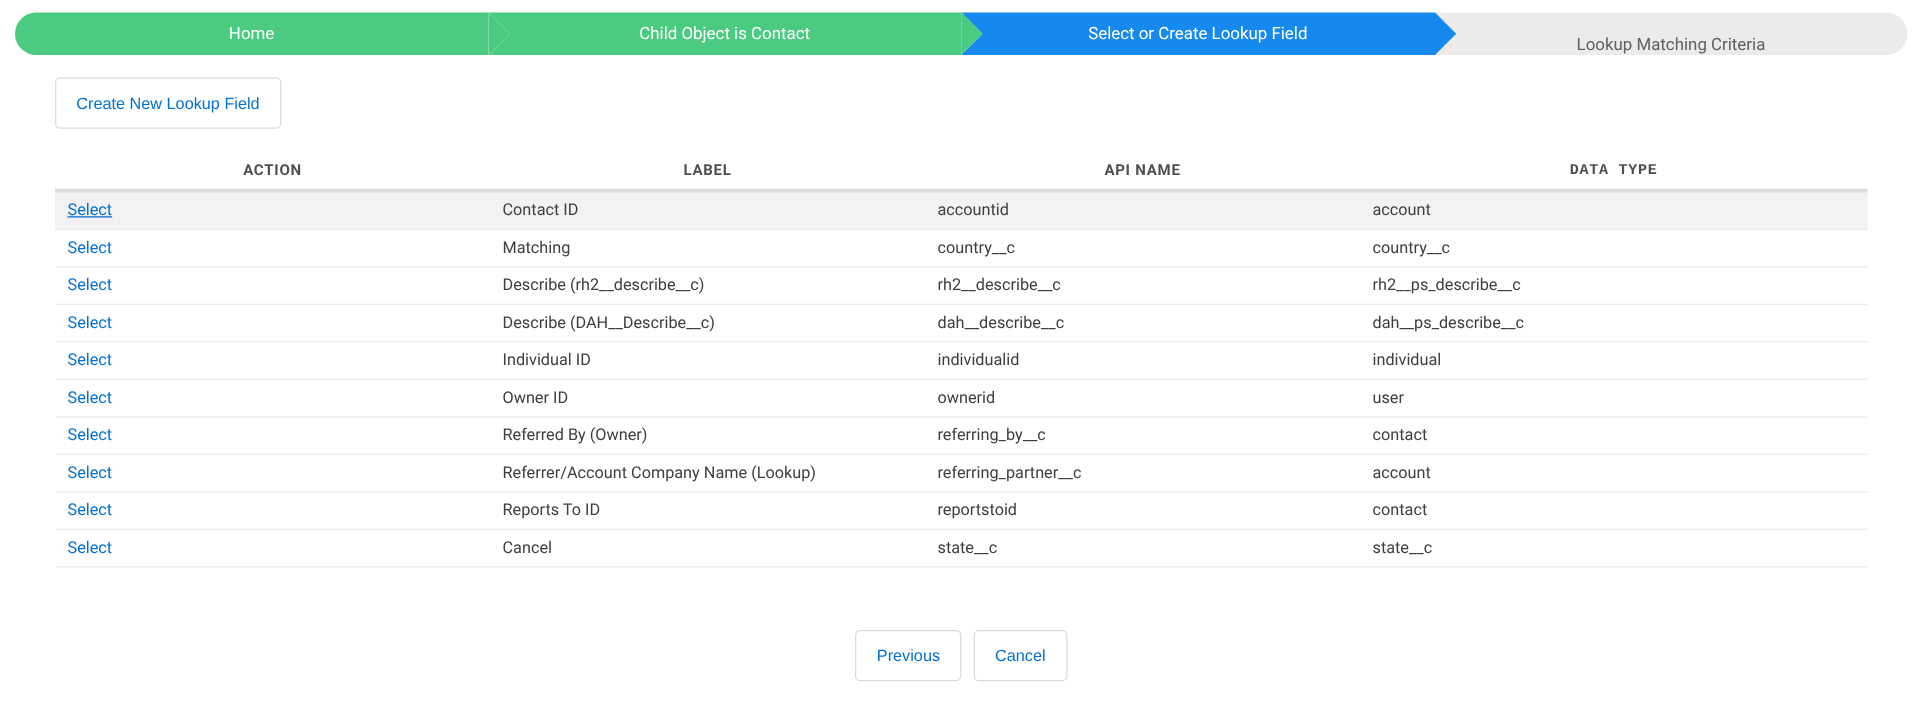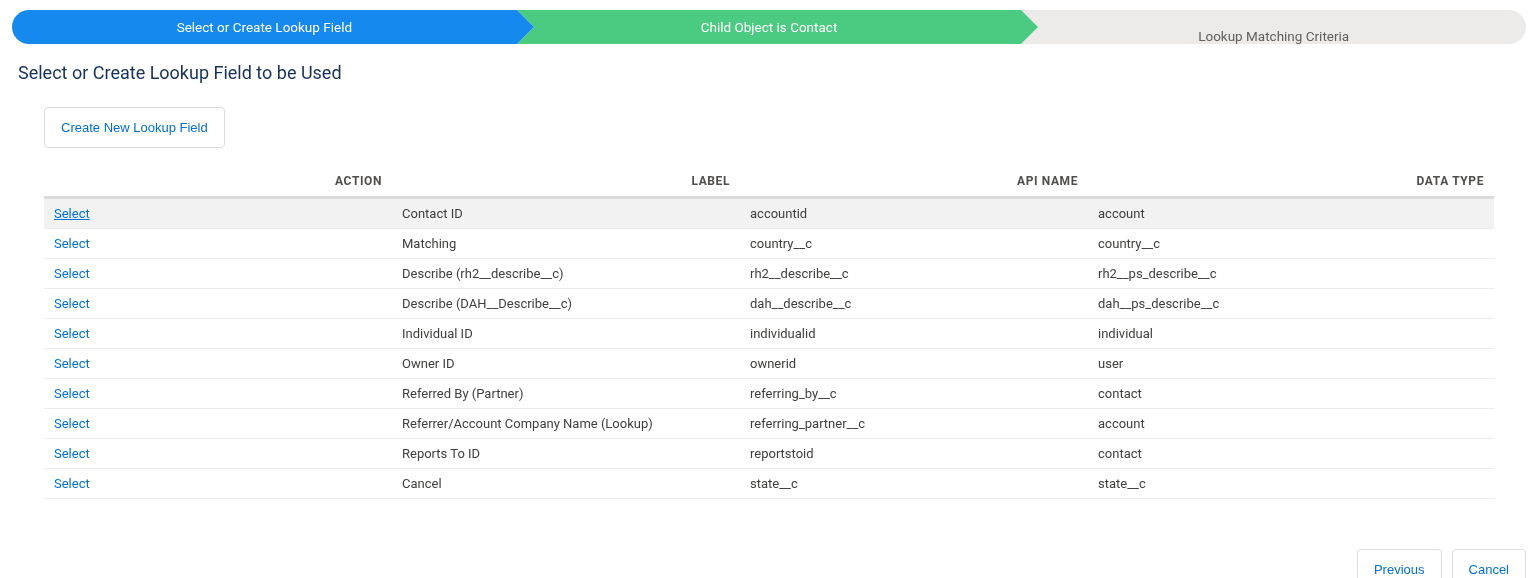--- a/index.html
+++ b/index.html
@@ -85,21 +85,21 @@
   }
 
   .create-btn-wrap { margin-bottom: 18px; }
 
   table.data {
     width: 100%;
     border-collapse: collapse;
     font-size: 13px;
   }
   table.data thead th {
-    text-align: right;
+    text-align: center;
     font-weight: 700;
     font-size: 12px;
     letter-spacing: 0.6px;
     color: #514f4d;
     padding: 8px 10px 8px 10px;
     border-bottom: 3px solid #dddbda;
     text-transform: uppercase;
   }
   table.data tbody td {
     padding: 7px 10px;
@@ -111,48 +111,50 @@
   a.sel {
     color: #0070d2;
     text-decoration: none;
     cursor: pointer;
     text-align: center;
   }
   tr.hovered a.sel { text-decoration: underline; }
 
   .footer-btns {
     display: flex;
-    justify-content: flex-end;
+    justify-content: center;
     gap: 10px;
     margin-top: 50px;
   }
 
   .col-action { width: 24%; }
   .col-label  { width: 24%; }
   .col-api    { width: 24%; }
-  .col-type   { width: 28%; }
+  .col-type   { width: 28%; font-family: Liberation Mono, monospace; }
 </style>
 </head>
 <body>
 
 <div class="page">
 
   <div class="wizard" id="wizard">
+      <div class="wizard-step green">
+        <span>Home</span>
+      </div>
+      <div class="wizard-step green">
+        <span>Child Object is Contact</span>
+      </div>
       <div class="wizard-step blue">
         <span>Select or Create Lookup Field</span>
       </div>
-      <div class="wizard-step green">
-        <span>Child Object is Contact</span>
-      </div>
       <div class="wizard-step gray">
         <span>Lookup Matching Criteria</span>
       </div>
     </div>
 
-  <h2 class="page-title">Select or Create Lookup Field to be Used</h2>
 
   <div class="content">
     <div class="create-btn-wrap">
       <button class="btn">Create New Lookup Field</button>
     </div>
 
     <table class="data">
       <thead>
         <tr>
           <th class="col-action">ACTION</th>
@@ -193,21 +195,21 @@
             <td>individual</td>
           </tr>
           <tr>
             <td><a class="sel">Select</a></td>
             <td>Owner ID</td>
             <td>ownerid</td>
             <td>user</td>
           </tr>
           <tr>
             <td><a class="sel">Select</a></td>
-            <td>Referred By (Partner)</td>
+            <td>Referred By (Owner)</td>
             <td>referring_by__c</td>
             <td>contact</td>
           </tr>
           <tr>
             <td><a class="sel">Select</a></td>
             <td>Referrer/Account Company Name (Lookup)</td>
             <td>referring_partner__c</td>
             <td>account</td>
           </tr>
           <tr>

